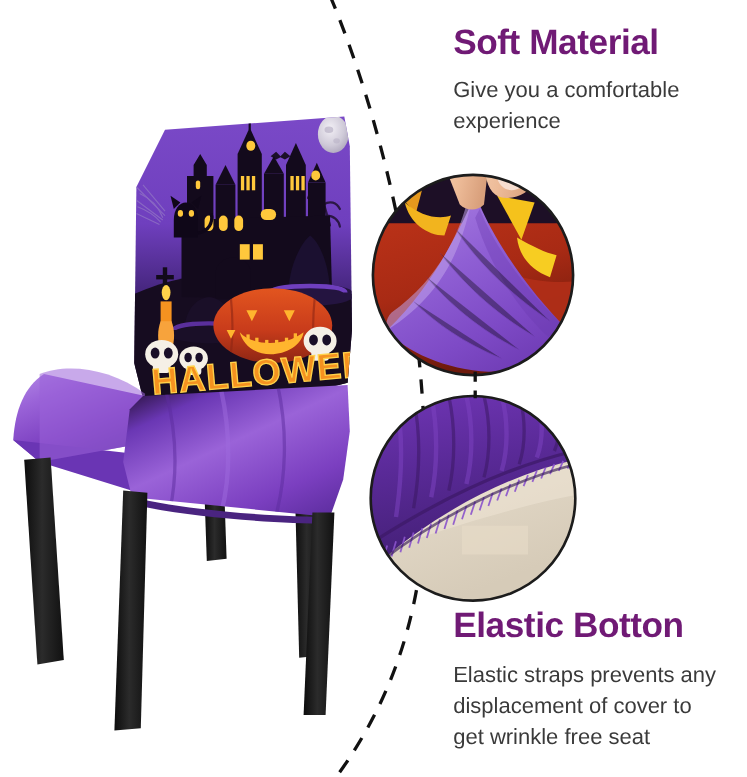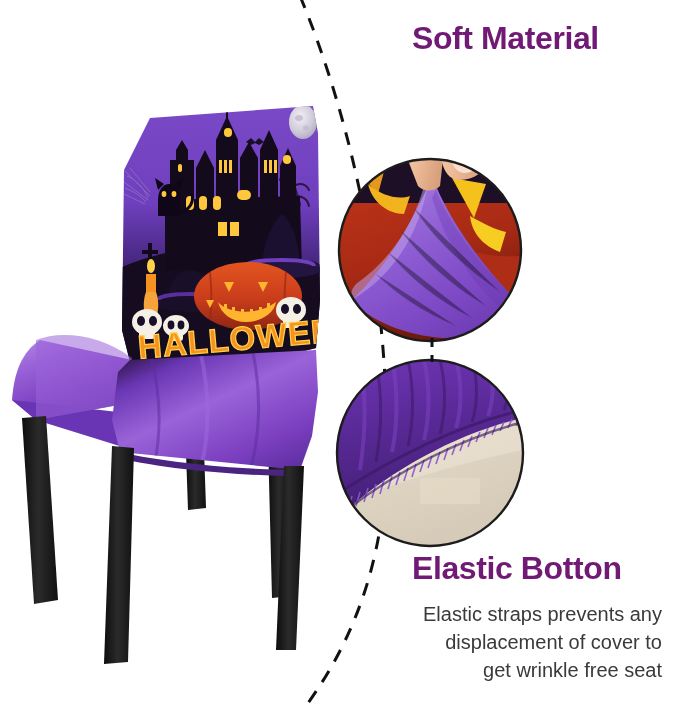--- a/index.html
+++ b/index.html
@@ -26,21 +26,21 @@
     position:absolute;
     font-size:20px;
     font-weight:400;
     color:#3a3a3a;
     line-height:28px;
     width:250px;
   }
   #soft-heading{left:412px;top:18px;}
   #soft-body{left:412px;top:68px;}
   #elastic-heading{left:412px;top:548px;text-align:right;}
-  #elastic-body{left:412px;top:600px;text-align:right;}
+  #elastic-body{left:412px;top:600px;}
 
   
   svg.layer{position:absolute;left:0;top:0;width:679px;height:706px;overflow:visible;}
   svg.layer.nohit{pointer-events:none;}
 </style>
 </head>
 <body>
 
 <div id="stage">
 
@@ -393,18 +393,19 @@
     </g>
     <circle cx="430" cy="453" r="93" fill="none" stroke="#1c1c1c" stroke-width="2.4"></circle>
   </svg>
 
   <svg class="layer nohit" viewBox="0 0 679 706">
     <path d="M432,338 L432,362" stroke="#111111" stroke-width="3" stroke-dasharray="9 8" fill="none"></path>
   </svg>
 
   <div class="heading" id="soft-heading">Soft Material</div>
 
+  <div class="body-copy" id="soft-body">Give you a comfortable experience</div>
 
   <div class="heading" id="elastic-heading">Elastic Botton</div>
 
   <div class="body-copy" id="elastic-body">Elastic straps prevents any displacement of cover to get wrinkle free seat</div>
 
 </div>
 
 </body></html>

